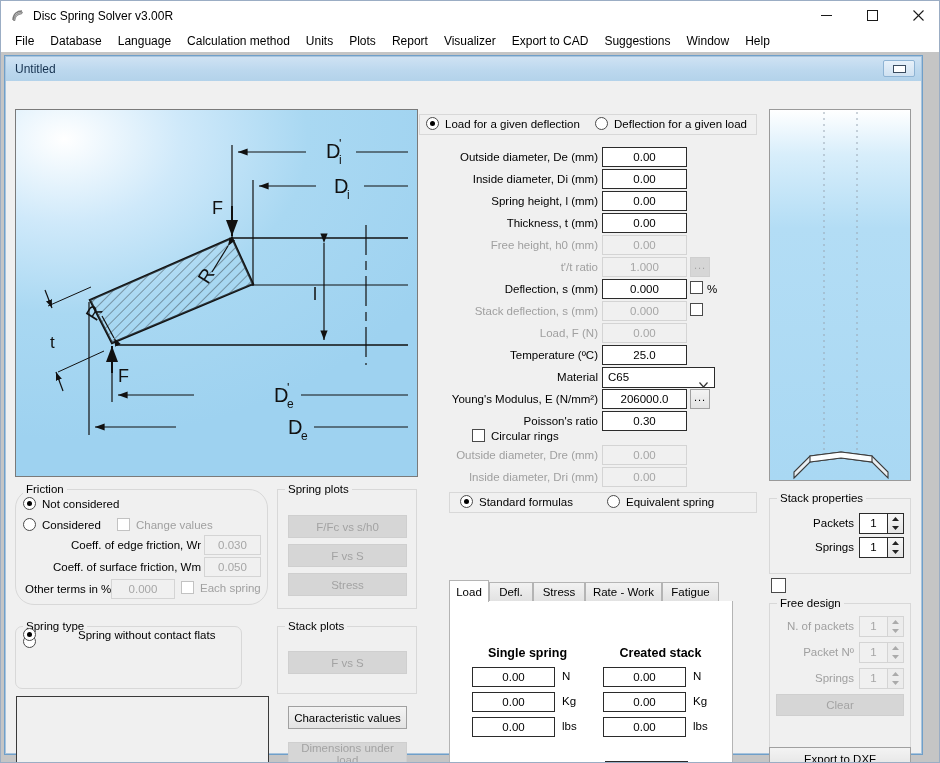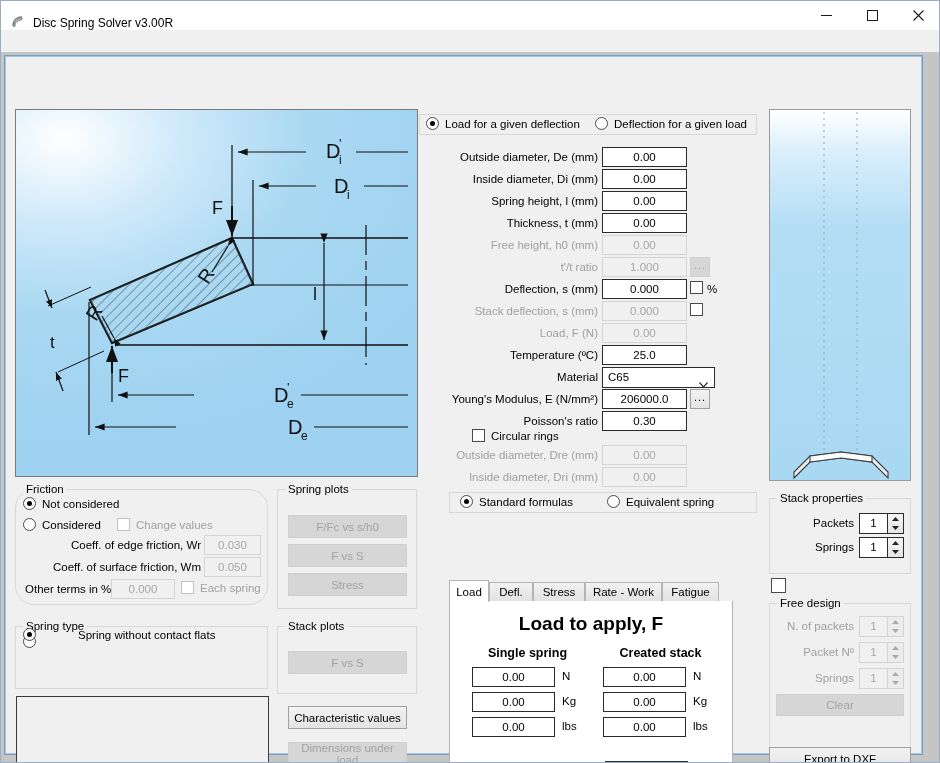--- a/index.html
+++ b/index.html
@@ -18,21 +18,21 @@
     background: #f0f0f0;
     border: 1px solid #9badc4;
     overflow: hidden;
   }
 
   
   #titlebar {
     position: absolute; left: 0; top: 0;
     width: 940px; height: 29px;
     background: #ffffff;
-    display: flex; align-items: flex-end;
+    display: flex; align-items: center;
     border-bottom: none;
   }
   #titlebar .tb-icon {
     width: 16px; height: 16px; margin-left: 9px; margin-right: 7px;
     position: relative; flex: none;
   }
   #titlebar .tb-icon svg { display:block; }
   #titlebar .tb-title {
     font-size: 12px; color: #000; flex: 1; white-space: nowrap;
   }
@@ -285,24 +285,44 @@
         </svg>
     </div>
     <div class="wbtn">
       <svg width="11" height="11" viewBox="0 0 11 11">
           <line x1="0.5" y1="0.5" x2="10.5" y2="10.5" stroke="#1a1a1a" stroke-width="1.1"></line>
           <line x1="10.5" y1="0.5" x2="0.5" y2="10.5" stroke="#1a1a1a" stroke-width="1.1"></line>
         </svg>
     </div>
   </div>
 
+  <div id="menubar">
+    <div class="mi">File</div>
+    <div class="mi">Database</div>
+    <div class="mi">Language</div>
+    <div class="mi">Calculation method</div>
+    <div class="mi">Units</div>
+    <div class="mi">Plots</div>
+    <div class="mi">Report</div>
+    <div class="mi">Visualizer</div>
+    <div class="mi">Export to CAD</div>
+    <div class="mi">Suggestions</div>
+    <div class="mi">Window</div>
+    <div class="mi">Help</div>
+  </div>
 
   <div id="mdi">
     <div id="child">
 
+      <div id="child-title">
+        <span class="ct-text">Untitled</span>
+        <div id="child-restore">
+            <i></i>
+          </div>
+      </div>
 
       <div id="child-body">
 
         <div id="diagram">
           <svg width="403" height="368" viewBox="0 0 403 368">
             <defs>
               <pattern id="hatch" width="7" height="7" patternTransform="rotate(45)" patternUnits="userSpaceOnUse">
                 <line x1="0" y1="0" x2="0" y2="7" stroke="#1a1a1a" stroke-width="0.9"></line>
               </pattern>
               <marker id="ar" markerWidth="9" markerHeight="9" refX="8" refY="3" orient="auto">
@@ -473,21 +493,21 @@
         <div class="tf dis" style="left:198px;top:454px;width:57px;">0.030</div>
         <div class="lbl right" style="left:20px;top:480px;width:175px;">Coeff. of surface friction, Wm</div>
         <div class="tf dis" style="left:198px;top:476px;width:57px;">0.050</div>
         <div class="lbl" style="left:19px;top:502px;">Other terms in %</div>
         <div class="tf dis" style="left:105px;top:498px;width:64px;">0.000</div>
         <div class="check dis" style="left:175px;top:500px;">
           <span class="cb"></span>
           <span>Each spring</span>
         </div>
 
-        <div class="groupbox" style="left:9px;top:545px;width:253px;height:63px;">
+        <div class="groupbox" style="left:9px;top:545px;width:227px;height:63px;border-radius:7px;">
           <span class="gb-title">Spring type</span>
         </div>
         <div class="radio" style="left:17px;top:554px;">
           <span class="ro"></span>
         </div>
         <div class="radio on" style="left:17px;top:547px;gap:36px;">
           <span class="ro"></span>
           <span>Spring without contact flats</span>
         </div>
 
@@ -520,21 +540,20 @@
 
         <div id="tabstrip">
           <div class="tab sel" style="left:0px;width:40px;">Load</div>
           <div class="tab" style="left:40px;width:44px;">Defl.</div>
           <div class="tab" style="left:84px;width:52px;">Stress</div>
           <div class="tab" style="left:136px;width:77px;">Rate - Work</div>
           <div class="tab" style="left:213px;width:57px;">Fatigue</div>
         </div>
 
         <div id="tabpage">
-          <div class="tp-title" style="top:12px;">Load to apply, F</div>
           <div class="tp-sub" style="left:15px;top:45px;width:125px;">Single spring</div>
           <div class="tp-sub" style="left:148px;top:45px;width:125px;">Created stack</div>
 
           <div class="tf" style="left:22px;top:66px;width:83px;">0.00</div>
           <div class="unit" style="left:112px;top:69px;">N</div>
           <div class="tf" style="left:153px;top:66px;width:83px;">0.00</div>
           <div class="unit" style="left:243px;top:69px;">N</div>
 
           <div class="tf" style="left:22px;top:91px;width:83px;">0.00</div>
           <div class="unit" style="left:112px;top:94px;">Kg</div>

